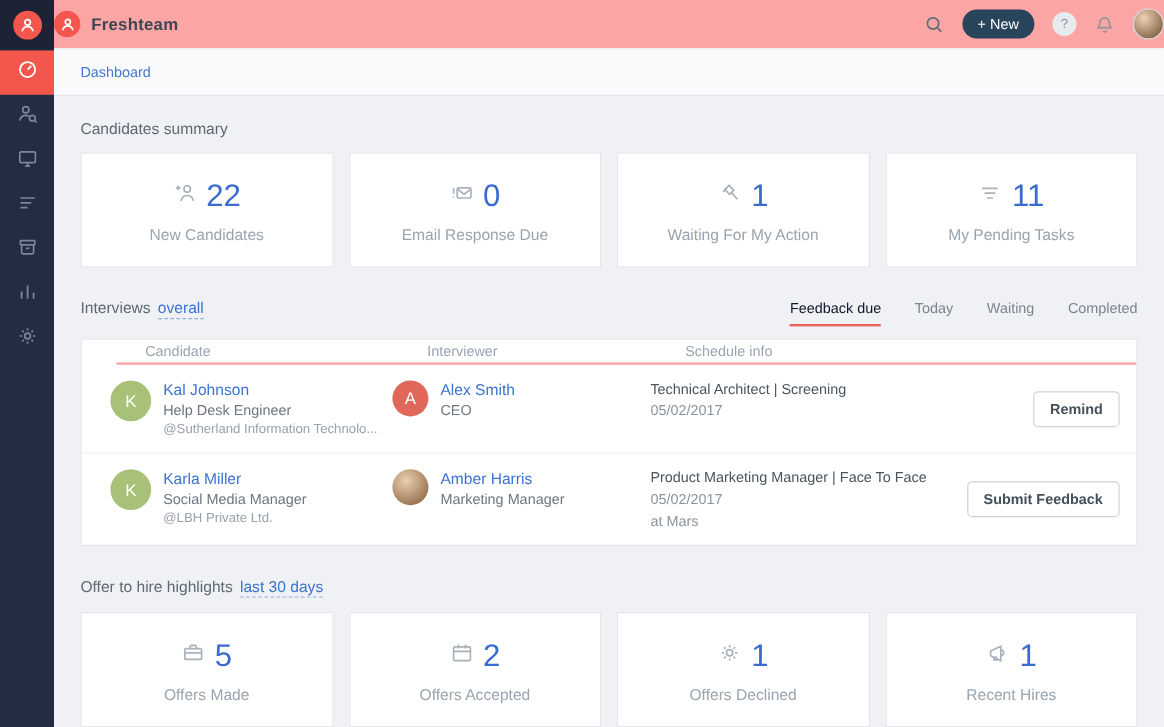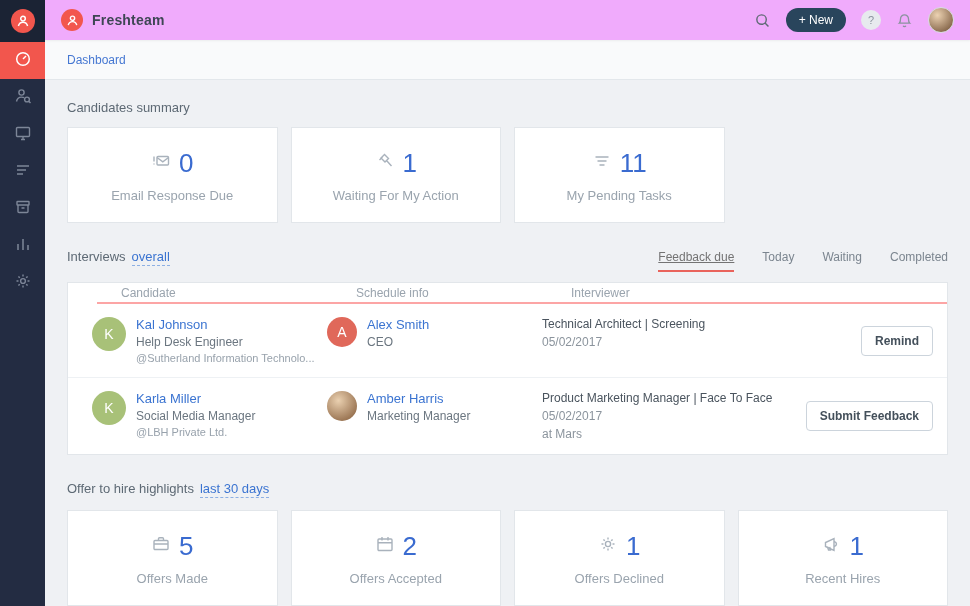--- a/index.html
+++ b/index.html
@@ -10,21 +10,21 @@
   .sidebar { width:45px; background:#232c42; display:flex; flex-direction:column; align-items:center; flex-shrink:0; }
   .logo-tile { width:45px; height:42px; background:#1b2334; display:flex; align-items:center; justify-content:center; }
   .logo-circle { width:24px; height:24px; border-radius:50%; background:#f2564d; display:flex; align-items:center; justify-content:center; }
   .nav-item { width:45px; height:37px; display:flex; align-items:center; justify-content:center; cursor:pointer; }
   .nav-item.active { background:#f2564d; }
   .nav-item svg { stroke:#7d8698; }
   .nav-item.active svg { stroke:#ffffff; }
 
   
   .main { flex:1; display:flex; flex-direction:column; min-width:0; }
-  .header { height:40px; background:#f0abfc; display:flex; align-items:center; padding:0 16px; box-shadow:0 1px 2px rgba(0,0,0,.06); position:relative; z-index:2; }
+  .header { height:40px; background:#fca5a5; display:flex; align-items:center; padding:0 0; box-shadow:0 1px 2px rgba(0,0,0,.06); position:relative; z-index:2; }
   .brand { display:flex; align-items:center; gap:9px; }
   .brand-circle { width:22px; height:22px; border-radius:50%; background:#f2564d; display:flex; align-items:center; justify-content:center; }
   .brand-name { font-size:14px; color:#3e4654; font-weight:bold; letter-spacing:.2px; }
   .header-right { margin-left:auto; display:flex; align-items:center; gap:15px; }
   .new-btn { background:#29455c; color:#fff; font-size:12px; border:none; border-radius:13px; padding:5px 13px; cursor:pointer; }
   .help-circle { width:20px; height:20px; border-radius:50%; background:#e7eaee; color:#8a939e; font-size:11px; display:flex; align-items:center; justify-content:center; cursor:pointer; }
   .avatar-sm { width:26px; height:26px; border-radius:50%; background:radial-gradient(circle at 35% 30%, #ecd2b2, #8a6b4f 75%); border:1px solid #d8dde2; cursor:pointer; }
 
   
   .breadcrumb-bar { height:40px; background:#f9fafb; border-bottom:1px solid #e3e7eb; display:flex; align-items:center; padding-left:22px; }
@@ -40,21 +40,21 @@
   .card { background:#fff; border:1px solid #e2e6ea; height:96px; display:flex; flex-direction:column; align-items:center; justify-content:center; cursor:pointer; }
   .card-value-row { display:flex; align-items:center; gap:8px; }
   .card-value { font-size:26px; color:#3a6bd0; }
   .card-label { font-size:13px; color:#9aa4ae; margin-top:9px; }
   .stat-icon svg { stroke:#a9b2bc; }
 
   
   .interviews-head { display:flex; align-items:center; margin-top:26px; }
   .tabs { margin-left:auto; display:flex; gap:28px; }
   .tab { font-size:12px; color:#7b858f; padding-bottom:6px; cursor:pointer; }
-  .tab.active { color:#737373; border-bottom:2px solid #e9635c;text-decoration:underline; }
+  .tab.active { color:#0f172a; border-bottom:2px solid #e9635c; }
 
   .table-panel { background:#fff; border:1px solid #e2e6ea; margin-top:10px; }
   .t-row { display:grid; grid-template-columns:235px 215px 1fr 140px; padding:0 14px 0 24px; align-items:center; }
   .t-header { height:21px; border-bottom:2px solid #fca5a5;margin-left:29px; }
   .t-col-label { font-size:12px; color:#9aa4ae; }
   .t-body-row { padding-top:13px; padding-bottom:13px; align-items:flex-start; }
   .t-body-row + .t-body-row { border-top:1px solid #eef1f4; }
   .person { display:flex; gap:10px; }
   .avatar-lg { width:34px; height:34px; border-radius:50%; color:#fff; font-size:14px; display:flex; align-items:center; justify-content:center; flex-shrink:0; }
   .av-green { background:#a8c178; }
@@ -180,20 +180,33 @@
     <div class="content">
 
       <div class="section-title-row">
         <span class="section-title">Candidates summary</span>
       </div>
       <div class="cards">
         <div class="card">
           <div class="card-value-row">
             <span class="stat-icon">
               <svg width="20" height="20" viewBox="0 0 20 20" fill="none" stroke-width="1.4">
+                  <path d="M2.5 5.5h4M4.5 3.5v4"></path>
+                  <circle cx="12" cy="6.5" r="2.7"></circle>
+                  <path d="M6.8 16.5c.6-3 2.7-4.6 5.2-4.6s4.6 1.6 5.2 4.6"></path>
+                </svg>
+            </span>
+            <span class="card-value">22</span>
+          </div>
+          <span class="card-label">New Candidates</span>
+        </div>
+        <div class="card">
+          <div class="card-value-row">
+            <span class="stat-icon">
+              <svg width="20" height="20" viewBox="0 0 20 20" fill="none" stroke-width="1.4">
                   <path d="M3 5.5v5M3 12.5v1"></path>
                   <rect x="6" y="5.5" width="11.5" height="8.5" rx="1"></rect>
                   <path d="M6 6.5l5.8 4.3L17.5 6.5"></path>
                 </svg>
             </span>
             <span class="card-value">0</span>
           </div>
           <span class="card-label">Email Response Due</span>
         </div>
         <div class="card">
@@ -229,22 +242,22 @@
           <span class="tab active">Feedback due</span>
           <span class="tab">Today</span>
           <span class="tab">Waiting</span>
           <span class="tab">Completed</span>
         </div>
       </div>
 
       <div class="table-panel">
         <div class="t-row t-header">
           <span class="t-col-label">Candidate</span>
+          <span class="t-col-label">Interviewer</span>
           <span class="t-col-label">Schedule info</span>
-          <span class="t-col-label">Interviewer</span>
           <span></span>
         </div>
 
         <div class="t-row t-body-row">
           <div class="person">
             <span class="avatar-lg av-green">K</span>
             <div>
               <div class="p-name">Kal Johnson</div>
               <div class="p-title">Help Desk Engineer</div>
               <div class="p-company">@Sutherland Information Technolo...</div>

